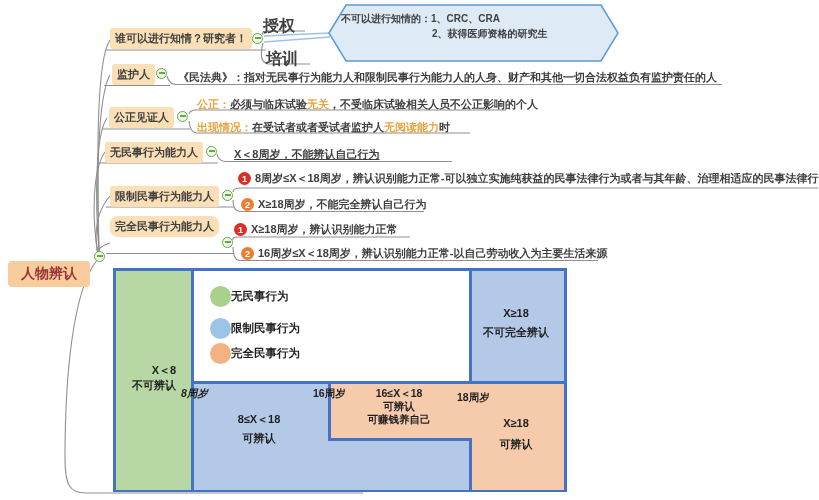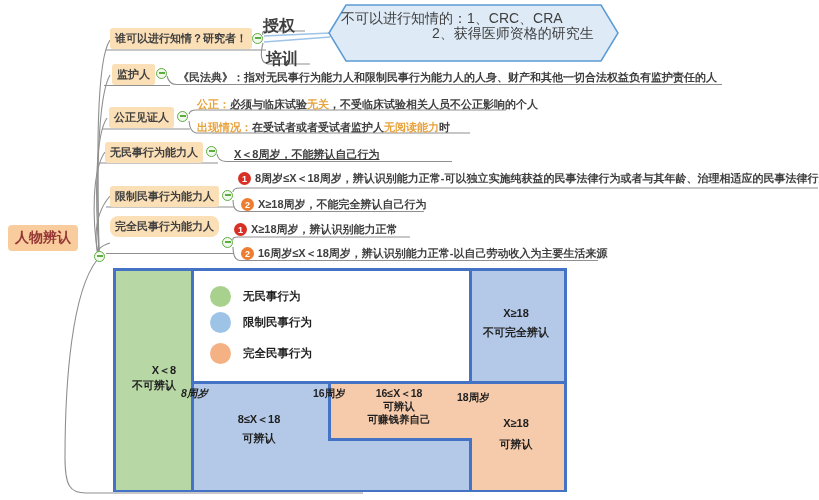--- a/index.html
+++ b/index.html
@@ -15,33 +15,33 @@
          background:#f0f9ec;box-sizing:border-box;position:absolute;z-index:3;}
   .minus::after{content:"";position:absolute;left:1.5px;right:1.5px;top:3.2px;height:1.6px;background:#5fad41;}
   .child{font-size:11px;font-weight:bold;color:#3f3f3f;z-index:2;}
   .hl{color:#e8a33d;}
   .label-topic{font-size:16px;font-weight:bold;color:#3f3f3f;z-index:2;}
   .numrow{display:flex;align-items:center;gap:4px;}
   .numc{width:13px;height:13px;border-radius:50%;color:#fff;font-size:9px;font-weight:bold;
         display:flex;align-items:center;justify-content:center;flex:0 0 13px;}
   .numc.red{background:#d93025;}
   .numc.org{background:#ed7d31;}
-  .callout-text{font-size:14px;font-weight:normal;color:#404040;line-height:15px;z-index:2;}
+  .callout-text{font-size:10px;font-weight:bold;color:#404040;line-height:15px;z-index:2;}
   
   .diag{left:113px;top:268px;width:448px;height:218px;border:3px solid #4472c4;background:#fff;z-index:1;}
   .rg{position:absolute;}
   .rg.green{background:#b7d7a4;}
   .rg.blue{background:#b4c9e8;}
   .rg.orange{background:#f6cbab;}
   .dv{position:absolute;background:#4472c4;}
   .dtext{position:absolute;font-size:11px;font-weight:bold;color:#1f1f1f;white-space:nowrap;
          transform:translateX(-50%);text-align:center;}
   .dtext.small{font-size:10.5px;}
   .agelbl{position:absolute;font-size:10.5px;font-weight:bold;color:#1f1f1f;white-space:nowrap;}
-  .legend-row{position:absolute;display:flex;align-items:center;gap:12px;}
+  .legend-row{position:absolute;display:flex;align-items:center;}
   .legend-dot{width:21px;height:21px;border-radius:50%;flex:0 0 21px;}
   .legend-lab{font-size:11.5px;font-weight:bold;color:#1f1f1f;white-space:nowrap;}
 </style>
 </head>
 <body>
 
 <svg class="lines" width="819" height="500">
   <g stroke="#8f8f8f" stroke-width="1.1" fill="none">
 
     <path d="M99,251 C97,160 96,60 110,40"></path>
@@ -78,21 +78,21 @@
   </g>
 
   <g stroke="#9dc3e6" stroke-width="1.4" fill="none">
     <line x1="264" y1="36" x2="330" y2="33"></line>
     <line x1="264" y1="42" x2="330" y2="37"></line>
   </g>
 
   <polygon points="329,33 346,5 601,5 618,33 601,61 346,61" fill="#deebf7" stroke="#5b9bd5" stroke-width="1.5"></polygon>
 </svg>
 
-<div class="abs root" style="left:8px;top:225px;width:70px;height:26px;">
+<div class="abs root" style="left:8px;top:261px;width:82px;height:26px;">
   <span>人物辨认</span>
 </div>
 <div class="minus" style="left:94px;top:251px;"></div>
 
 <div class="abs topic" style="left:110px;top:28px;">谁可以进行知情？研究者！</div>
 <div class="minus" style="left:252px;top:33px;"></div>
 
 <div class="abs topic" style="left:112px;top:64px;">监护人</div>
 <div class="minus" style="left:156px;top:68px;"></div>
 
@@ -158,21 +158,21 @@
   <div class="dv" style="left:353px;top:0;width:3px;height:110px;"></div>
   <div class="dv" style="left:75px;top:110px;width:373px;height:3px;"></div>
   <div class="dv" style="left:212px;top:110px;width:3px;height:57px;"></div>
   <div class="dv" style="left:212px;top:167px;width:141px;height:3px;"></div>
   <div class="dv" style="left:353px;top:167px;width:3px;height:52px;"></div>
 
   <div class="legend-row" style="left:94px;top:15px;">
     <div class="legend-dot" style="background:#a9d18e;"></div>
     <div class="legend-lab">无民事行为</div>
   </div>
-  <div class="legend-row" style="left:94px;top:41px;">
+  <div class="legend-row" style="left:94px;top:47px;">
     <div class="legend-dot" style="background:#9dc3e6;"></div>
     <div class="legend-lab">限制民事行为</div>
   </div>
   <div class="legend-row" style="left:94px;top:72px;">
     <div class="legend-dot" style="background:#f4b183;"></div>
     <div class="legend-lab">完全民事行为</div>
   </div>
 
   <div class="dtext" style="left:38px;top:92px;margin-left:10px;">X＜8</div>
   <div class="dtext" style="left:38px;top:107px;">不可辨认</div>

